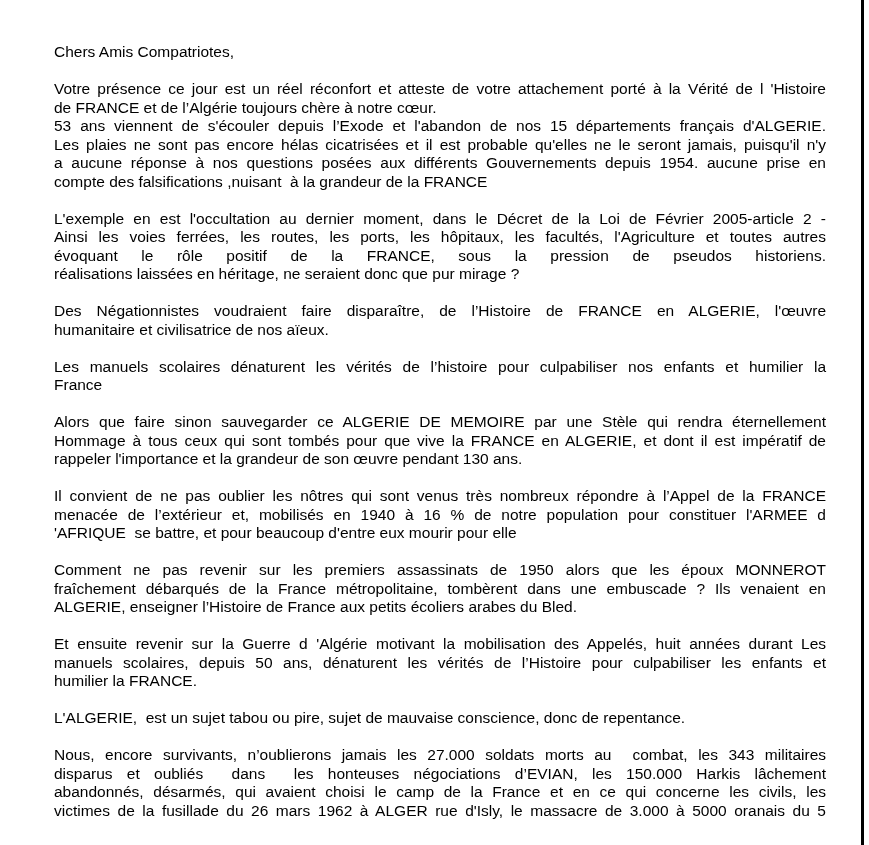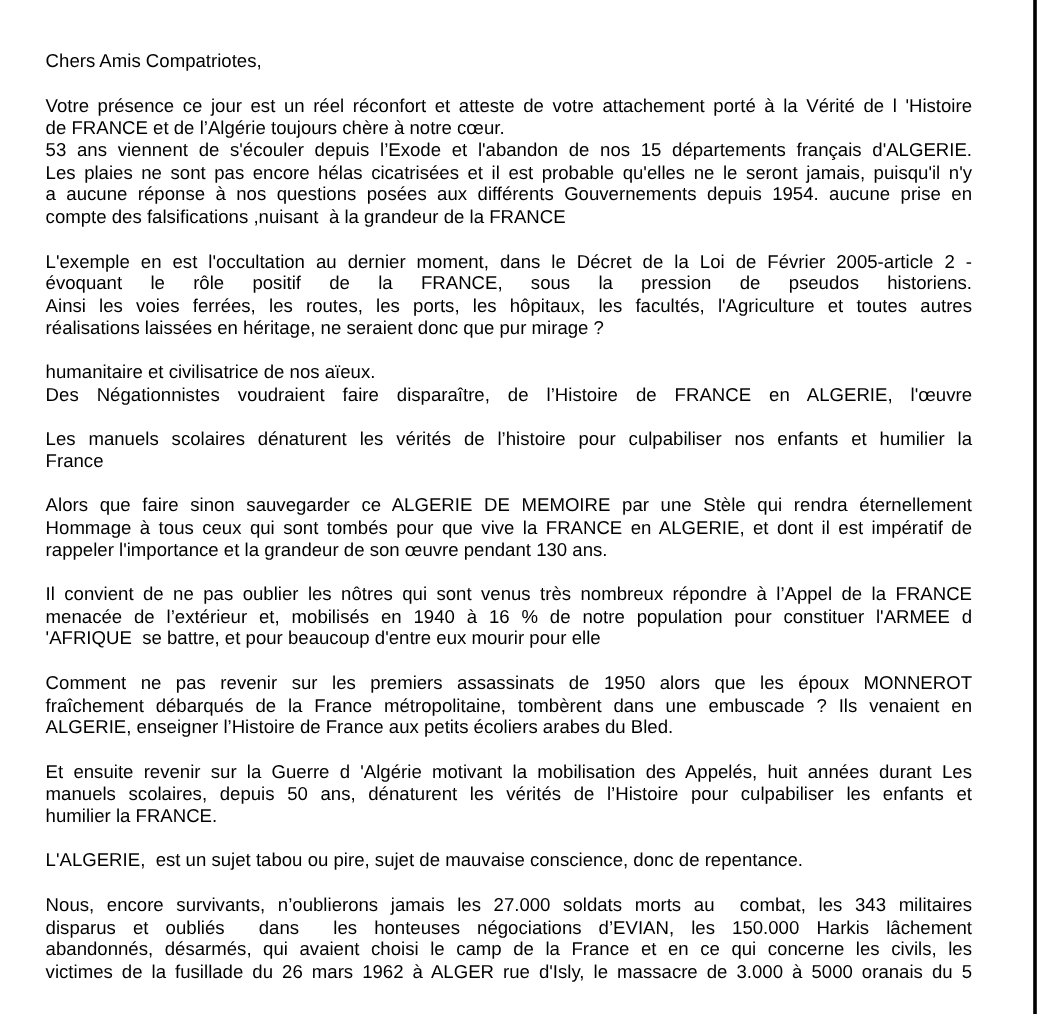--- a/index.html
+++ b/index.html
@@ -13,21 +13,21 @@
     height: 845px;
     background: #ffffff;
     overflow: hidden;
     font-family: "Liberation Sans", "DejaVu Sans", sans-serif;
     font-size: 15.5px;
     line-height: 18.5px;
     color: #000000;
   }
   .content {
     position: absolute;
-    left: 38px;
+    left: 54px;
     top: 43px;
     width: 772px;
   }
   .block {
     margin-bottom: 18.5px;
   }
   .paragraph {
     margin: 0;
   }
   .line {
@@ -69,29 +69,29 @@
         <div class="paragraph">
           <div class="line">53 ans viennent de s'écouler depuis l’Exode et l'abandon de nos 15 départements français d'ALGERIE.</div>
           <div class="line">Les plaies ne sont pas encore hélas cicatrisées et il est probable qu'elles ne le seront jamais, puisqu'il n'y</div>
           <div class="line">a aucune réponse à nos questions posées aux différents Gouvernements depuis 1954. aucune prise en</div>
           <div class="line last-line">compte des falsifications ,nuisant  à la grandeur de la FRANCE</div>
         </div>
       </div>
       <div class="block">
         <div class="paragraph">
           <div class="line">L'exemple en est l'occultation au dernier moment, dans le Décret de la Loi de Février 2005-article 2 -</div>
+          <div class="line">Ainsi les voies ferrées, les routes, les ports, les hôpitaux, les facultés, l'Agriculture et toutes autres</div>
           <div class="line">évoquant le rôle positif de la FRANCE, sous la pression de pseudos historiens.</div>
-          <div class="line">Ainsi les voies ferrées, les routes, les ports, les hôpitaux, les facultés, l'Agriculture et toutes autres</div>
           <div class="line last-line">réalisations laissées en héritage, ne seraient donc que pur mirage ?</div>
         </div>
       </div>
       <div class="block">
         <div class="paragraph">
+          <div class="line">Des Négationnistes voudraient faire disparaître, de l’Histoire de FRANCE en ALGERIE, l'œuvre</div>
           <div class="line last-line">humanitaire et civilisatrice de nos aïeux.</div>
-          <div class="line">Des Négationnistes voudraient faire disparaître, de l’Histoire de FRANCE en ALGERIE, l'œuvre</div>
         </div>
       </div>
       <div class="block">
         <div class="paragraph">
           <div class="line">Les manuels scolaires dénaturent les vérités de l’histoire pour culpabiliser nos enfants et humilier la</div>
           <div class="line last-line">France</div>
         </div>
       </div>
       <div class="block">
         <div class="paragraph">

